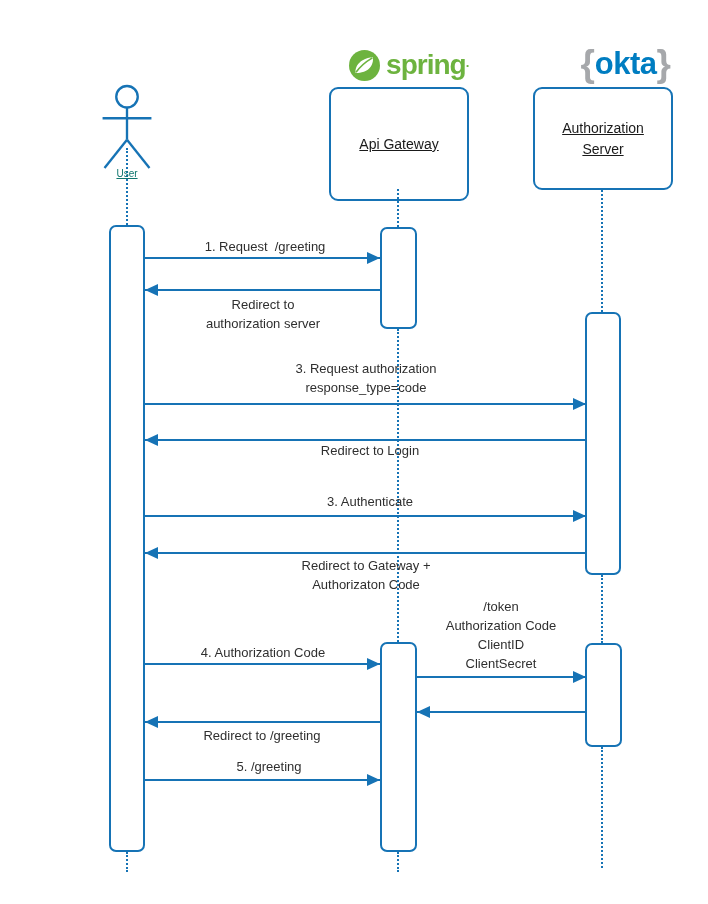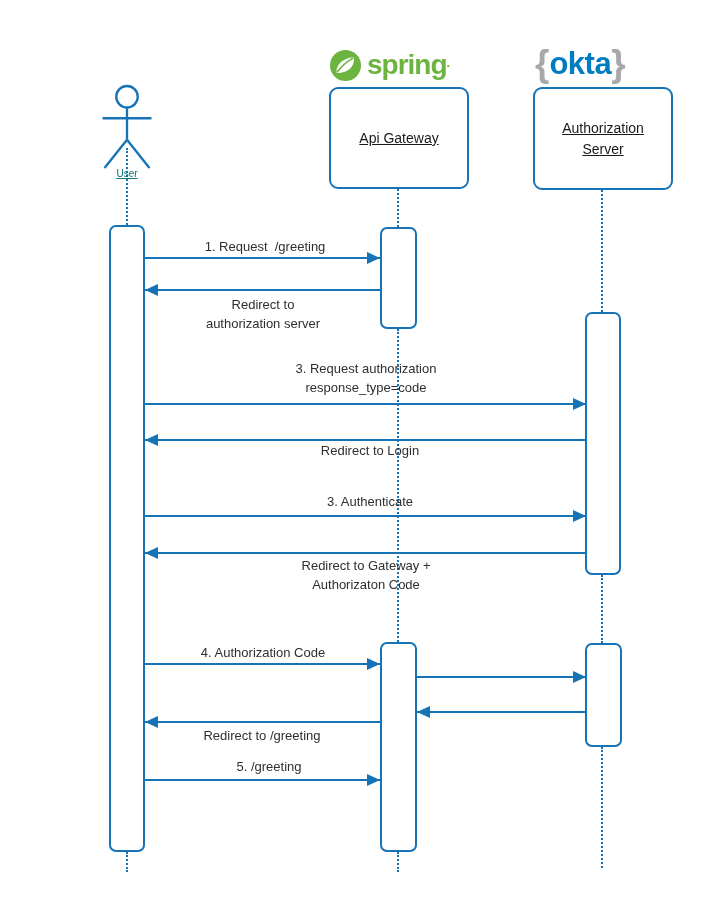--- a/index.html
+++ b/index.html
@@ -19,21 +19,21 @@
   .obj-box{position:absolute;background:#fff;border:2px solid var(--blue);border-radius:9px;box-sizing:border-box;
     display:flex;align-items:center;justify-content:center;text-align:center;}
   .obj-label{font-size:14px;color:#1a1a1a;text-decoration:underline;white-space:pre-line;line-height:1.45;}
   .msg-line{position:absolute;height:0;border-top:2px solid var(--blue);}
   .head{position:absolute;width:0;height:0;border-top:6px solid transparent;border-bottom:6px solid transparent;}
   .head.r{border-left:13px solid var(--blue);}
   .head.l{border-right:13px solid var(--blue);}
   .msg-label{position:absolute;font-size:13px;line-height:19px;color:var(--ink);text-align:center;
     white-space:pre-wrap;transform:translateX(-50%);}
   .actor-label{position:absolute;font-size:10px;color:#0f766e;transform:translateX(-50%);text-decoration:underline;}
-  .logo{position:absolute;display:flex;align-items:center;justify-content:flex-start;}
+  .logo{position:absolute;display:flex;align-items:center;justify-content:flex-end;}
   .spring-word{font-size:28px;font-weight:bold;color:var(--spring-green);letter-spacing:-1px;margin-left:6px;}
   .spring-tm{font-size:13px;font-weight:bold;color:var(--spring-green);vertical-align:10px;}
   .okta-brace{font-size:37px;color:var(--brace-gray);font-weight:600;line-height:1;}
   .okta-word{font-size:31px;font-weight:bold;color:var(--okta-blue);letter-spacing:-0.5px;margin:0 0;line-height:1;}
 </style>
 </head>
 <body>
 
 <div id="canvas">
 
@@ -48,21 +48,21 @@
     <span class="spring-word">spring</span>
       <span class="spring-tm">·</span>
   </div>
 
   <div class="logo" style="left:535px;top:42px;width:136px;height:42px;">
     <span class="okta-brace">{</span>
     <span class="okta-word">okta</span>
     <span class="okta-brace">}</span>
   </div>
 
-  <div class="obj-box" style="left:329px;top:87px;width:140px;height:102px;">
+  <div class="obj-box" style="left:329px;top:87px;width:140px;height:114px;">
     <span class="obj-label">Api Gateway</span>
   </div>
   <div class="obj-box" style="left:533px;top:87px;width:140px;height:103px;">
     <span class="obj-label">Authorization
 Server</span>
   </div>
 
   <div style="position:absolute;left:99px;top:84px;width:56px;height:86px;">
     <svg width="56" height="86" viewBox="0 0 56 88">
       <g stroke="#1673b5" stroke-width="2.4" fill="none">
@@ -118,20 +118,24 @@
   <div class="head l" style="left:145px;top:547px;"></div>
   <div class="msg-label" style="left:366px;top:556px;">Redirect to Gateway +
 Authorizaton Code</div>
 
   <div class="msg-line" style="left:145px;top:663px;width:235px;"></div>
   <div class="head r" style="left:367px;top:658px;"></div>
   <div class="msg-label" style="left:263px;top:643px;">4. Authorization Code</div>
 
   <div class="msg-line" style="left:417px;top:676px;width:169px;"></div>
   <div class="head r" style="left:573px;top:671px;"></div>
+  <div class="msg-label" style="left:501px;top:597px;">/token
+Authorization Code
+ClientID
+ClientSecret</div>
 
   <div class="msg-line" style="left:417px;top:711px;width:169px;"></div>
   <div class="head l" style="left:417px;top:706px;"></div>
 
   <div class="msg-line" style="left:145px;top:721px;width:235px;"></div>
   <div class="head l" style="left:145px;top:716px;"></div>
   <div class="msg-label" style="left:262px;top:726px;">Redirect to /greeting</div>
 
   <div class="msg-line" style="left:145px;top:779px;width:235px;"></div>
   <div class="head r" style="left:367px;top:774px;"></div>

